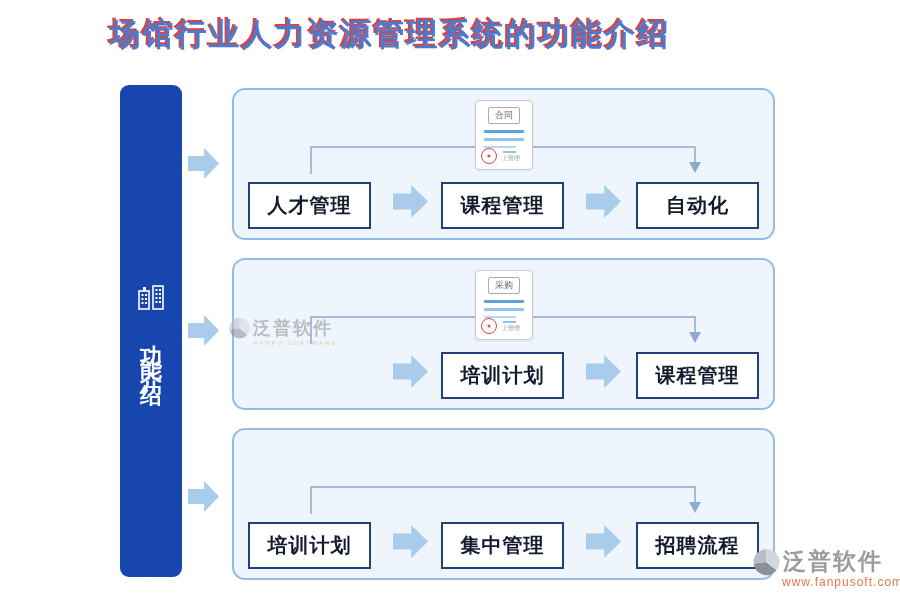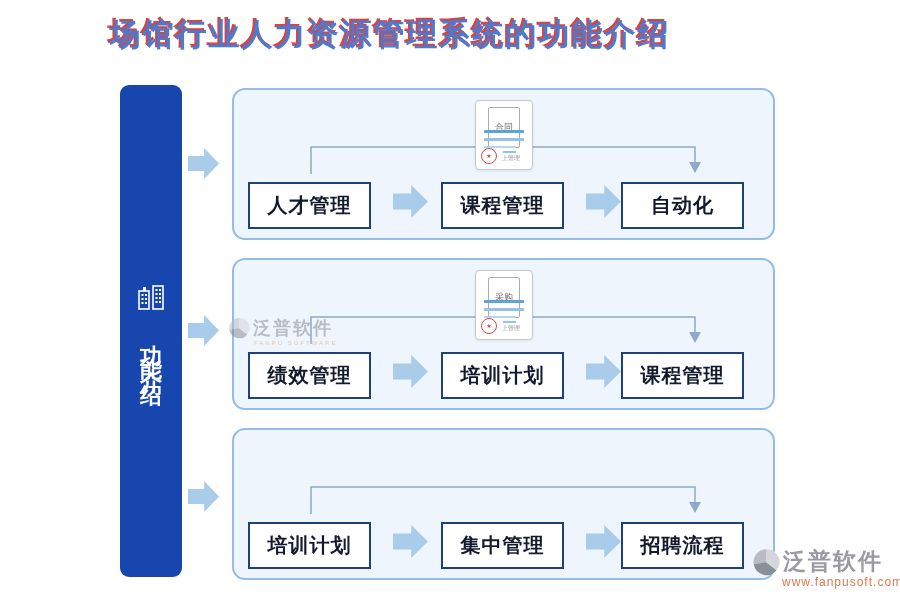--- a/index.html
+++ b/index.html
@@ -28,30 +28,30 @@
 
   
   .panel{position:absolute;left:232px;width:543px;height:152px;
          background:#eff5fc;border:2px solid #94bce6;border-radius:13px;box-sizing:border-box;}
   .connector{position:absolute;left:0;top:0;width:543px;height:152px;}
 
   .node{position:absolute;top:84px;width:123px;height:47px;background:#ffffff;
         border:2px solid #20407c;box-sizing:border-box;display:flex;align-items:center;
         justify-content:center;font-size:20px;font-weight:bold;color:#141a2e;
         letter-spacing:1px;font-family:"Liberation Serif","DejaVu Serif",serif;margin-top:8px;}
-  .node.n1{left:14px}.node.n2{left:207px}.node.n3{left:387px}
+  .node.n1{left:14px}.node.n2{left:207px}.node.n3{left:402px}
   .flow-arrow{top:95px;width:35px;height:33px;}
   .flow-arrow.a1{left:159px}.flow-arrow.a2{left:352px}
 
   
   .doc{position:absolute;left:241px;top:10px;width:56px;height:68px;background:#ffffff;
        border:1px solid #c9c9c9;border-radius:4px;box-shadow:0 1px 3px rgba(0,0,0,.08);}
   .doc .tag{position:absolute;left:50%;top:6px;transform:translateX(-50%);
        font-size:9px;color:#6b6b6b;border:1px solid #ababab;border-radius:2px;
-       padding:13px 6px;white-space:nowrap;background:#fff;}
+       padding:1px 6px;white-space:nowrap;background:#fff;}
   .doc .l{position:absolute;left:8px;border-radius:1px;}
   .doc .l1{top:29px;width:40px;height:3px;background:#5ea3d8;}
   .doc .l2{top:37px;width:40px;height:3px;background:#93c2e6;}
   .doc .l3{top:45px;width:32px;height:2px;background:#b6d5ee;}
   .doc .stamp{position:absolute;left:5px;bottom:5px;width:16px;height:16px;border-radius:50%;
        border:1.5px solid #d94848;box-sizing:border-box;display:flex;align-items:center;justify-content:center;}
   .doc .stamp::before{content:"★";color:#d94848;font-size:6px;line-height:6px;}
   .doc .sline{position:absolute;left:27px;bottom:16px;width:13px;height:2px;background:#93c2e6;}
   .doc .stext{position:absolute;left:26px;bottom:6px;font-size:6px;color:#8a8a8a;
        letter-spacing:0;white-space:nowrap;}
@@ -132,21 +132,20 @@
     </svg>
     <div class="doc">
       <div class="tag">采购</div>
       <div class="l l1"></div>
       <div class="l l2"></div>
       <div class="l l3"></div>
       <div class="stamp"></div>
       <div class="sline"></div>
       <div class="stext">上管理</div>
     </div>
-    <div class="node n1">绩效管理</div>
     <div class="fat-arrow flow-arrow a1"></div>
     <div class="node n2">培训计划</div>
     <div class="fat-arrow flow-arrow a2"></div>
     <div class="node n3">课程管理</div>
   </div>
 
   <div class="panel" style="top:428px">
     <svg class="connector" viewBox="0 0 543 152">
       <path d="M77,84 L77,57 L461,57 L461,73" fill="none" stroke="#8fa8ce" stroke-width="1.5"></path>
       <polygon points="455,72 467,72 461,83" fill="#8fa8ce"></polygon>

